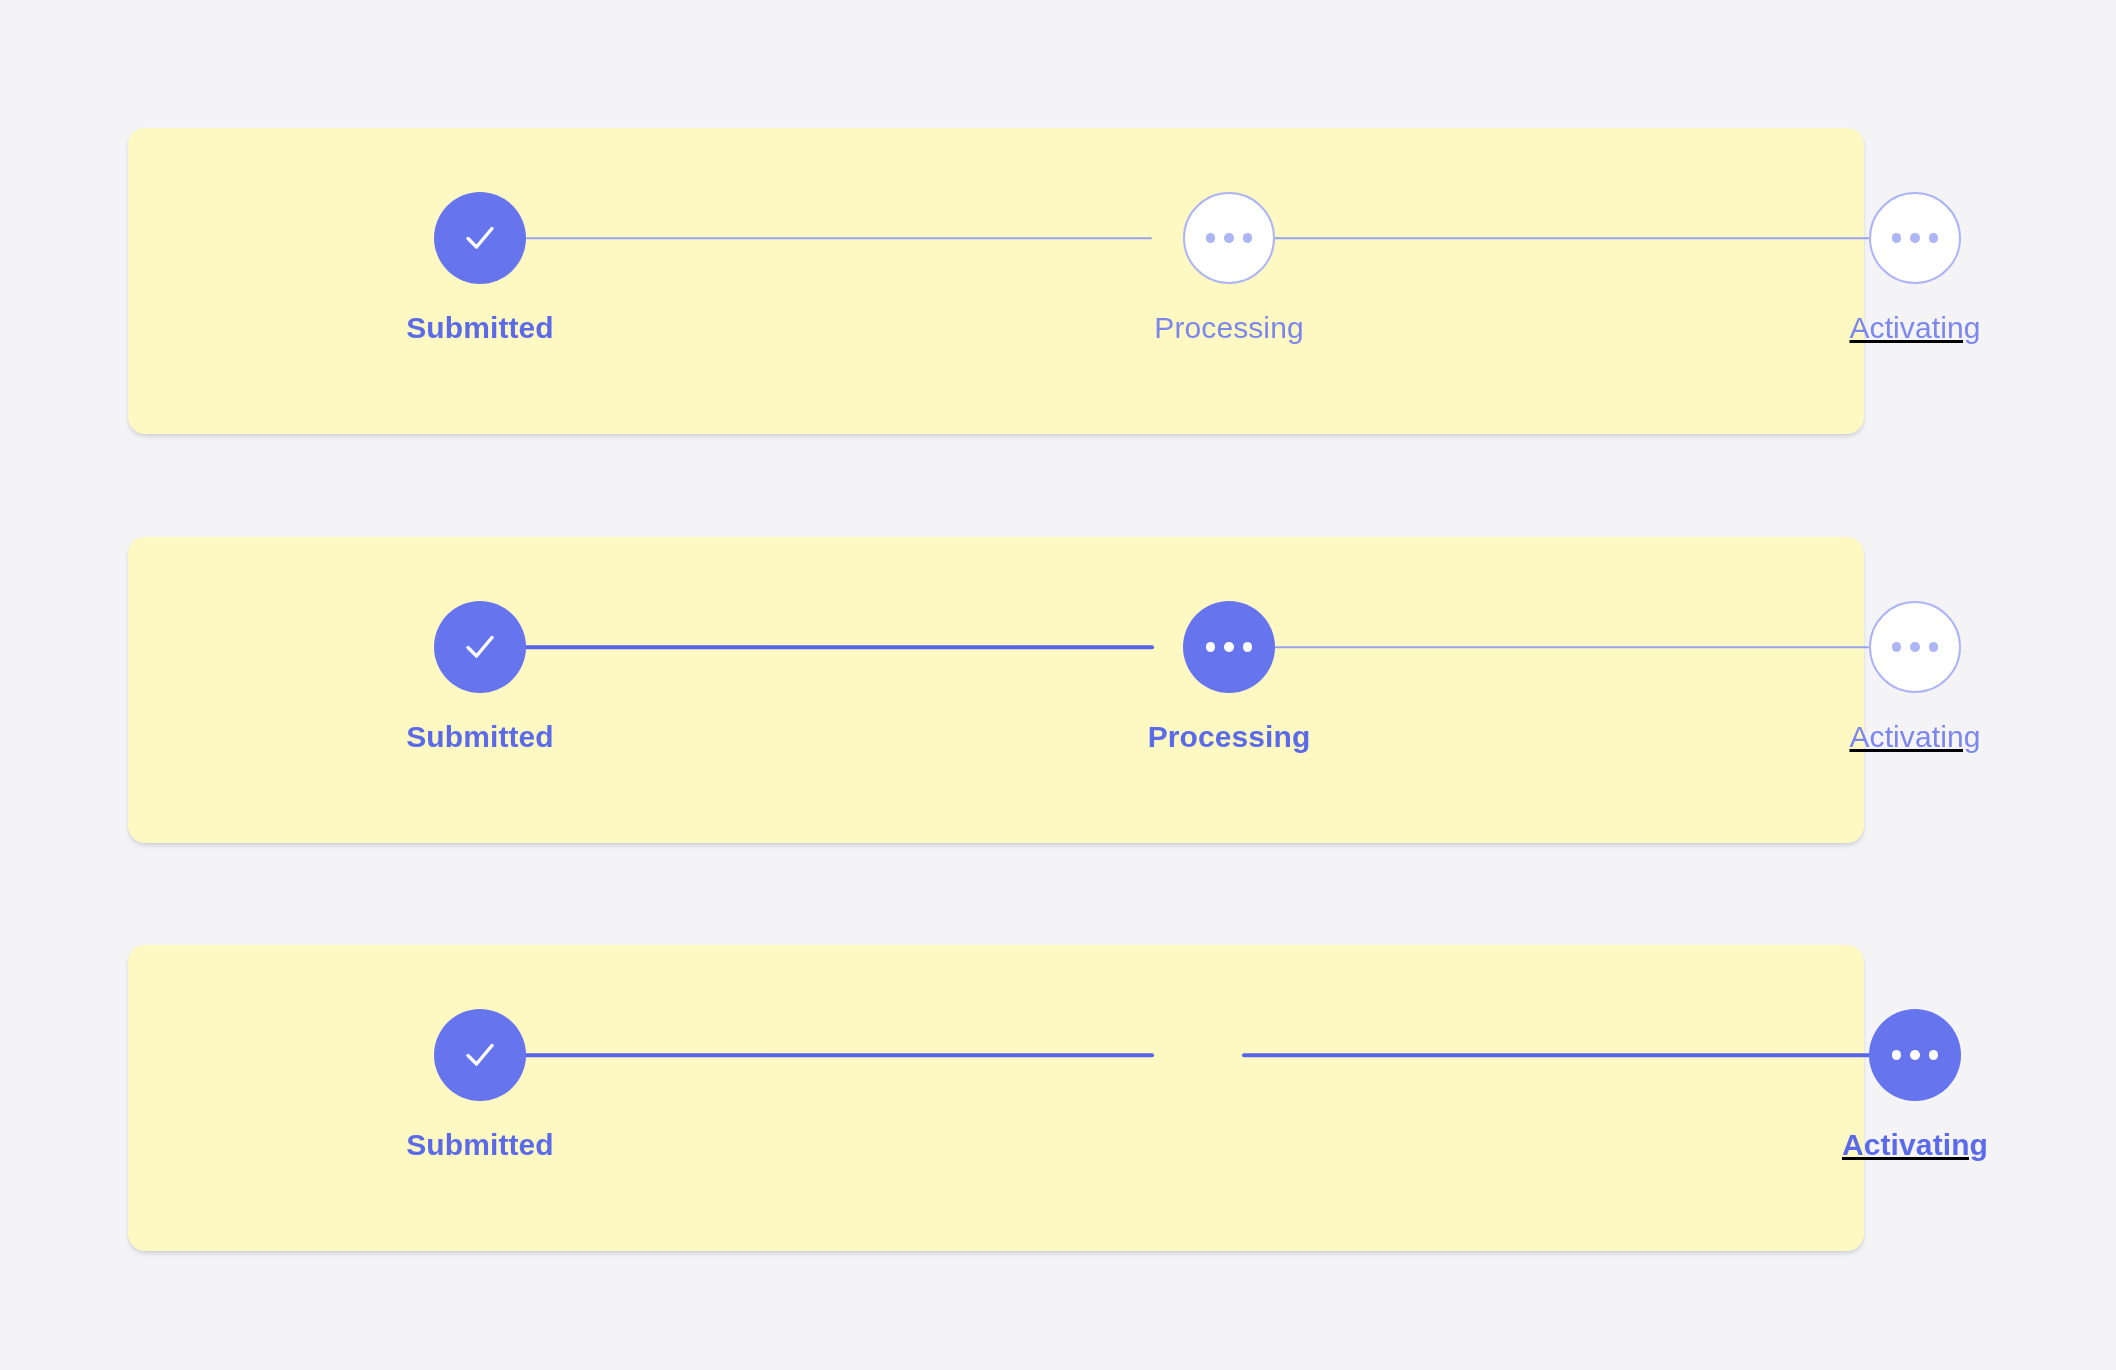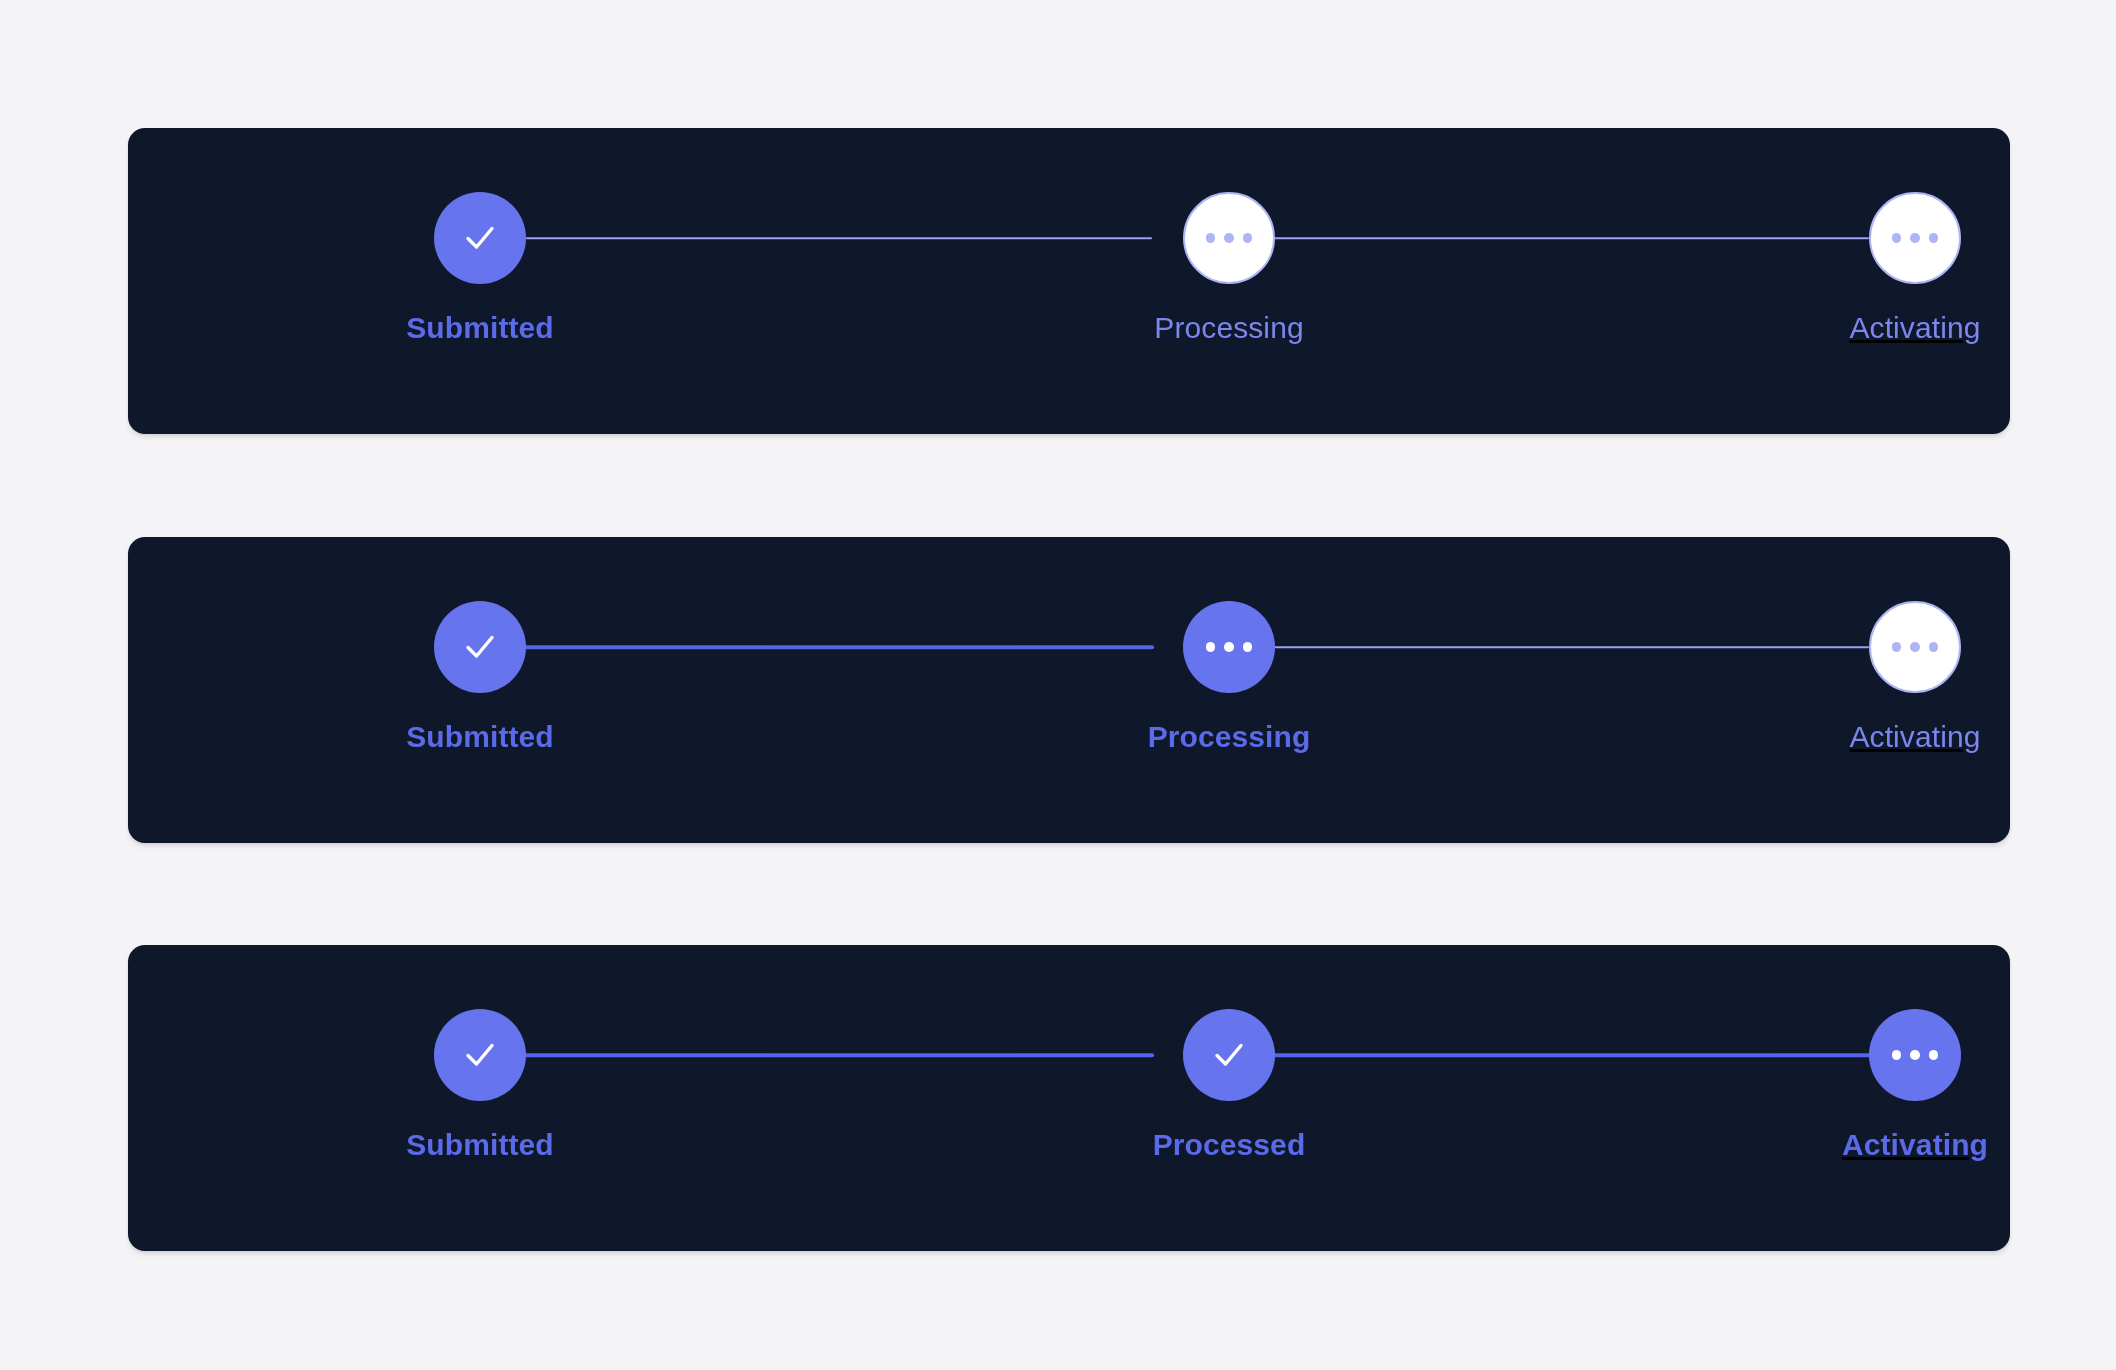--- a/index.html
+++ b/index.html
@@ -18,22 +18,22 @@
   .page {
     position: relative;
     width: 2116px;
     height: 1370px;
   }
 
   
   .card {
     position: absolute;
     left: 128px;
-    width: 1882px;
-    background: #0f172a;
+    width: 1736px;
+    background: #fef9c3;
     border-radius: 17px;
     box-shadow: 0 4px 5px -1px rgba(170, 172, 184, 0.38),
                 0 1px 2px rgba(170, 172, 184, 0.22);
   }
   .card-1 { top: 128px;  height: 306px; }
   .card-2 { top: 537px;  height: 306px; }
   .card-3 { top: 945px;  height: 306px; }
 
   
   .stepper {
@@ -232,28 +232,20 @@
 
       <div class="step s1">
         <div class="node filled">
           <svg class="check" width="46" height="46" viewBox="0 0 46 46">
             <path d="M11 23.5 L19.5 32 L35 13.5" fill="none" stroke="#ffffff" stroke-width="3.4" stroke-linecap="round" stroke-linejoin="round"></path>
           </svg>
         </div>
         <div class="label active">Submitted</div>
       </div>
 
-      <div class="step s2">
-        <div class="node filled">
-          <svg class="check" width="46" height="46" viewBox="0 0 46 46">
-            <path d="M11 23.5 L19.5 32 L35 13.5" fill="none" stroke="#ffffff" stroke-width="3.4" stroke-linecap="round" stroke-linejoin="round"></path>
-          </svg>
-        </div>
-        <div class="label active">Processed</div>
-      </div>
 
       <div class="step s3">
         <div class="node filled">
           <span class="dots">
             <i></i>
               <i></i>
               <i></i>
           </span>
         </div>
         <div class="label active">Activating</div>

